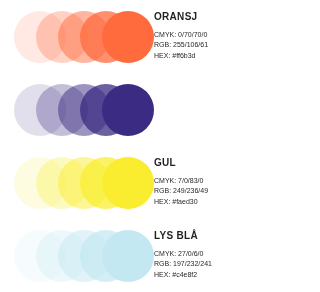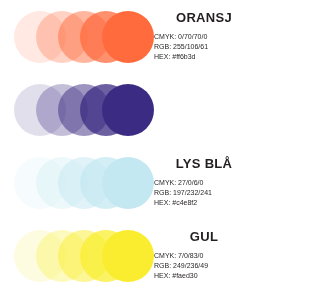--- a/index.html
+++ b/index.html
@@ -44,27 +44,26 @@
   .swatch.s3 { left: 58px;  z-index: 3; }
   .swatch.s4 { left: 80px;  z-index: 4; }
   .swatch.s5 { left: 102px; z-index: 5; }
 
   .color-info {
     flex: 1 1 auto;
     padding-left: 4px;
     padding-right: 4px;
   }
   .color-name {
-    font-size: 13px;
+    font-size: 10px;
     font-weight: bold;
     color: #231f20;
     letter-spacing: 0.3px;
     margin: 0 0 8px 0;
     line-height: 1;
-    text-align: center;
   }
   .spec-list {
     margin: 0;
     padding: 0;
     list-style: none;
   }
   .spec-line {
     font-size: 7px;
     color: #231f20;
     line-height: 1.45;
@@ -99,47 +98,47 @@
       <div class="swatch s1" style="background-color: rgb(59, 43, 130); opacity: 0.15;"></div>
       <div class="swatch s2" style="background-color: rgb(59, 43, 130); opacity: 0.3;"></div>
       <div class="swatch s3" style="background-color: rgb(59, 43, 130); opacity: 0.5;"></div>
       <div class="swatch s4" style="background-color: rgb(59, 43, 130); opacity: 0.75;"></div>
       <div class="swatch s5" style="background-color: rgb(59, 43, 130); opacity: 1;"></div>
     </div>
   </div>
 
   <div class="color-row">
     <div class="swatch-cluster">
+      <div class="swatch s1" style="background-color: rgb(250, 237, 48); opacity: 0.15;"></div>
+      <div class="swatch s2" style="background-color: rgb(250, 237, 48); opacity: 0.3;"></div>
+      <div class="swatch s3" style="background-color: rgb(250, 237, 48); opacity: 0.5;"></div>
+      <div class="swatch s4" style="background-color: rgb(250, 237, 48); opacity: 0.75;"></div>
+      <div class="swatch s5" style="background-color: rgb(250, 237, 48); opacity: 1;"></div>
+    </div>
+    <div class="color-info">
+      <p class="color-name">GUL</p>
+      <ul class="spec-list">
+        <li class="spec-line">CMYK: 7/0/83/0</li>
+        <li class="spec-line">RGB: 249/236/49</li>
+        <li class="spec-line">HEX: #faed30</li>
+      </ul>
+    </div>
+  </div>
+
+  <div class="color-row">
+    <div class="swatch-cluster">
       <div class="swatch s1" style="background-color: rgb(196, 232, 242); opacity: 0.15;"></div>
       <div class="swatch s2" style="background-color: rgb(196, 232, 242); opacity: 0.3;"></div>
       <div class="swatch s3" style="background-color: rgb(196, 232, 242); opacity: 0.5;"></div>
       <div class="swatch s4" style="background-color: rgb(196, 232, 242); opacity: 0.75;"></div>
       <div class="swatch s5" style="background-color: rgb(196, 232, 242); opacity: 1;"></div>
     </div>
     <div class="color-info">
       <p class="color-name">LYS BLÅ</p>
       <ul class="spec-list">
         <li class="spec-line">CMYK: 27/0/6/0</li>
         <li class="spec-line">RGB: 197/232/241</li>
         <li class="spec-line">HEX: #c4e8f2</li>
       </ul>
     </div>
   </div>
 
-  <div class="color-row">
-    <div class="swatch-cluster">
-      <div class="swatch s1" style="background-color: rgb(250, 237, 48); opacity: 0.15;"></div>
-      <div class="swatch s2" style="background-color: rgb(250, 237, 48); opacity: 0.3;"></div>
-      <div class="swatch s3" style="background-color: rgb(250, 237, 48); opacity: 0.5;"></div>
-      <div class="swatch s4" style="background-color: rgb(250, 237, 48); opacity: 0.75;"></div>
-      <div class="swatch s5" style="background-color: rgb(250, 237, 48); opacity: 1;"></div>
-    </div>
-    <div class="color-info">
-      <p class="color-name">GUL</p>
-      <ul class="spec-list">
-        <li class="spec-line">CMYK: 7/0/83/0</li>
-        <li class="spec-line">RGB: 249/236/49</li>
-        <li class="spec-line">HEX: #faed30</li>
-      </ul>
-    </div>
-  </div>
-
 </div>
 
 </body></html>

